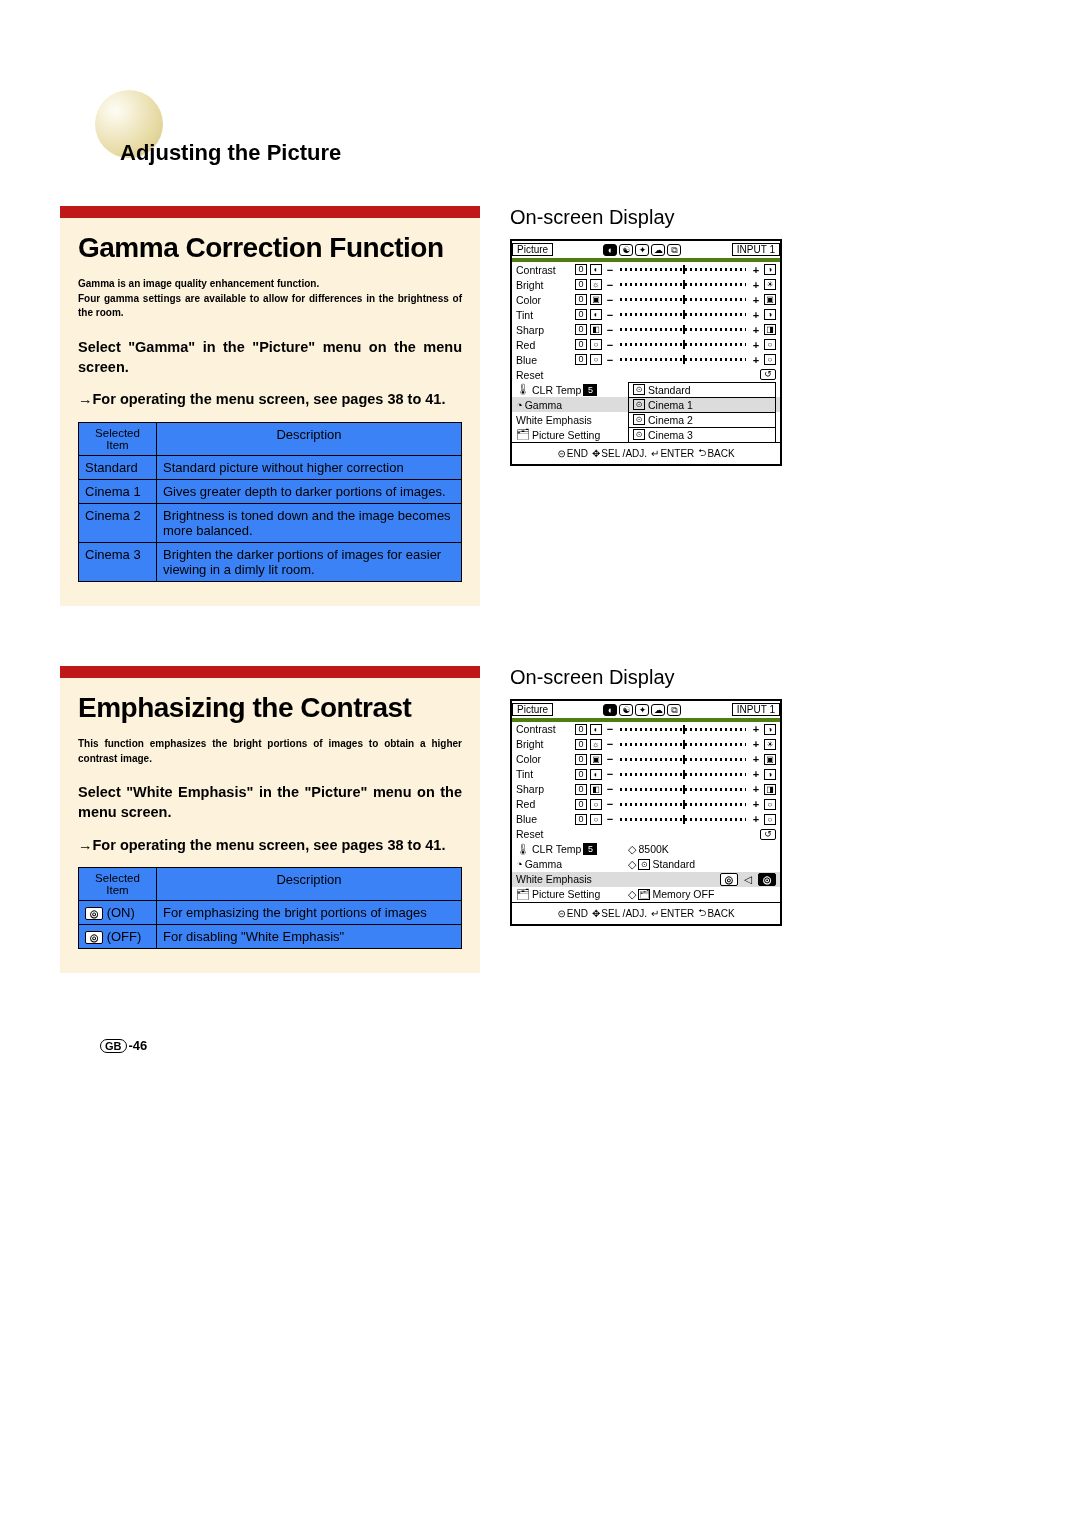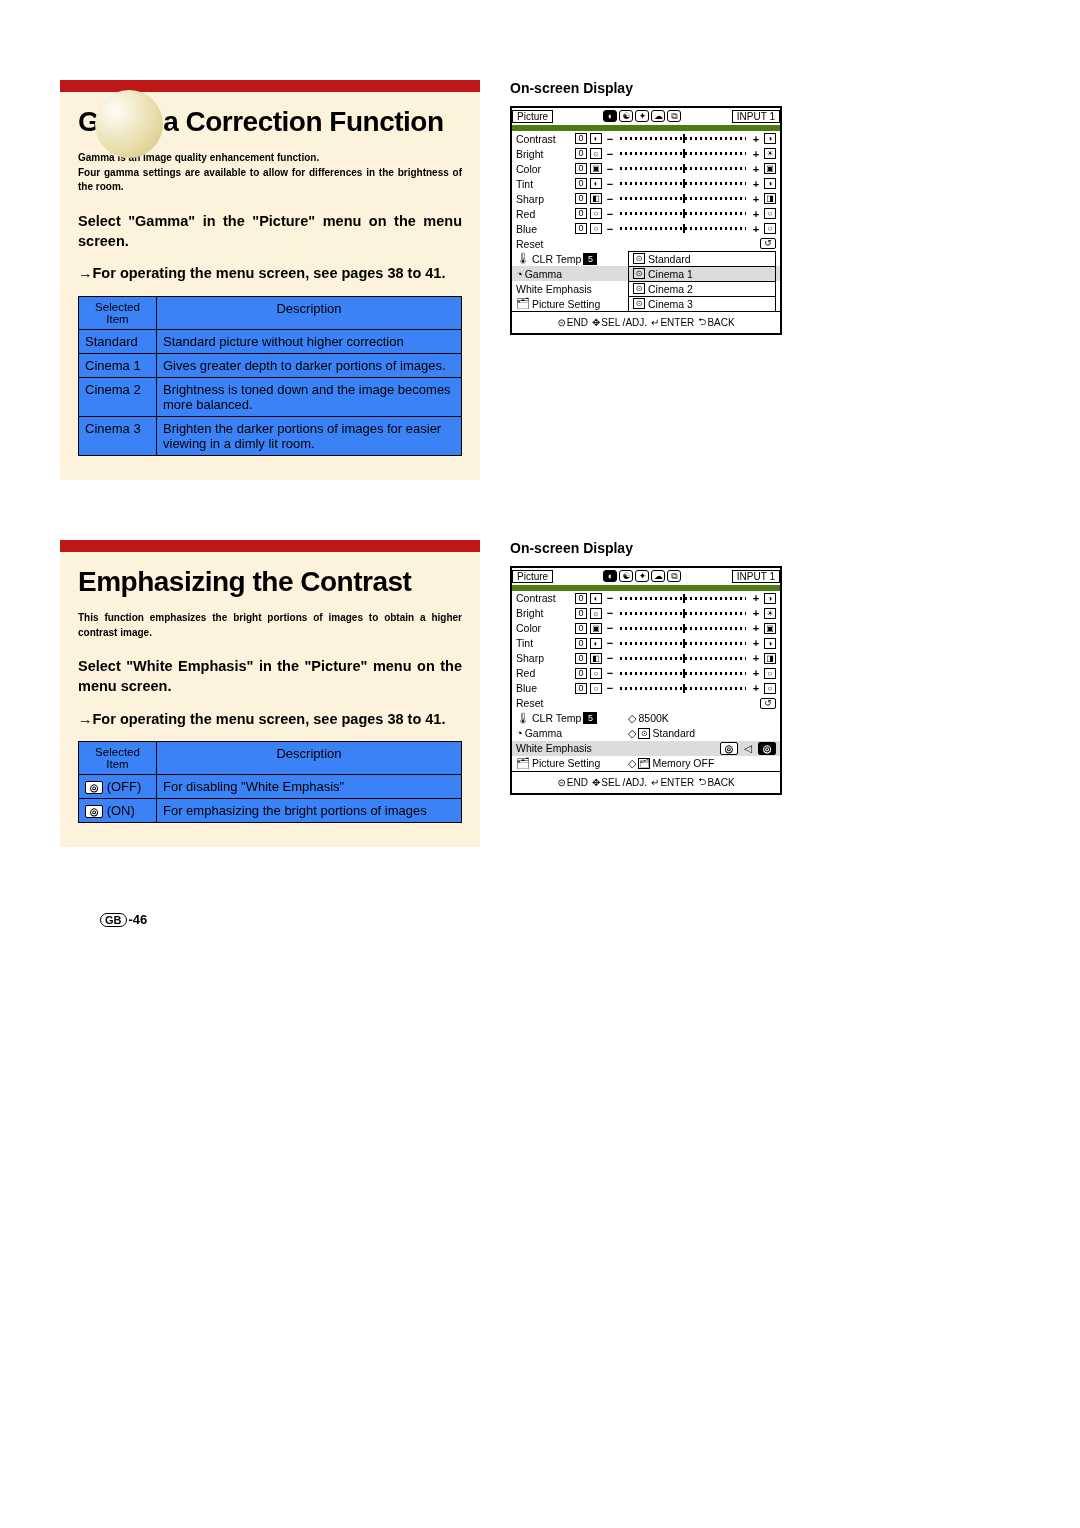--- a/index.html
+++ b/index.html
@@ -89,35 +89,35 @@
     text-align: center;
   }
   table.desc th:first-child {
     font-size: 11.5px;
     width: 78px;
   }
   .right-col {
     flex: 1;
   }
   .osd-title {
-    font-size: 14px;
-    font-weight: bold;
+    font-size: 20px;
+    font-weight: normal;
     margin-bottom: 10px;
   }
   .osd-box {
     border: 2px solid #000;
     width: 272px;
     font-size: 11px;
     font-family: Arial, sans-serif;
   }
   .osd-top {
     display: flex;
     justify-content: space-between;
-    align-items: flex-start;
-    border-bottom: 6px solid #4d7c0f;
+    align-items: flex-end;
+    border-bottom: 4px solid #4d7c0f;
     padding: 2px 0;
     font-size: 11px;
   }
   .osd-tab {
     border: 1px solid #000;
     padding: 0 4px;
     font-size: 10px;
   }
   .osd-icons { display:flex; gap:2px; align-items:center; }
   .osd-icons span {
@@ -169,20 +169,21 @@
   }
   .page-num .gb { border:1px solid #000; border-radius:10px; padding:0 4px; font-size:11px; font-weight:bold;}
   .we-icon { display:inline-block; width:18px; height:13px; border:1.5px solid #000; border-radius:2px; vertical-align:middle; text-align:center; font-size:10px; line-height:11px; font-weight:bold; background:#fff;}
   .diamond::before{content:"◇"; font-size:11px;}
 </style>
 </head>
 <body>
 
 <div class="page">
   <div class="corner-dot"></div>
+  <div class="header-title">Adjusting the Picture</div>
 
   <div class="content-row">
     <div class="left-col">
       <div class="red-bar"></div>
       <div class="section-title">Gamma Correction Function</div>
       <div class="intro" style="white-space:pre-line">Gamma is an image quality enhancement function.
 Four gamma settings are available to allow for differences in the brightness of the room.</div>
       <div class="instruction">Select "Gamma" in the "Picture" menu on the menu screen.</div>
       <div class="instruction"><span class="arrow"></span><span>For operating the menu screen, see pages 38 to 41.</span></div>
       <table class="desc">
@@ -362,26 +363,26 @@
       <div class="intro">This function emphasizes the bright portions of images to obtain a higher contrast image.</div>
       <div class="instruction">Select "White Emphasis" in the "Picture" menu on the menu screen.</div>
       <div class="instruction"><span class="arrow"></span><span>For operating the menu screen, see pages 38 to 41.</span></div>
       <table class="desc">
         <tbody>
             <tr>
           <th>Selected Item</th>
           <th>Description</th>
         </tr>
         <tr>
+              <td><span class="we-icon">◎</span> <span>(ON)</span></td>
+              <td>For emphasizing the bright portions of images</td>
+            </tr>
+        <tr>
               <td><span class="we-icon">◎</span> <span>(OFF)</span></td>
               <td>For disabling "White Emphasis"</td>
-            </tr>
-        <tr>
-              <td><span class="we-icon">◎</span> <span>(ON)</span></td>
-              <td>For emphasizing the bright portions of images</td>
             </tr>
       </tbody>
         </table>
     </div>
 
     <div class="right-col">
       <div class="osd-title">On-screen Display</div>
       <div class="osd-box">
         <div class="osd-top">
           <span class="osd-tab">Picture</span>

